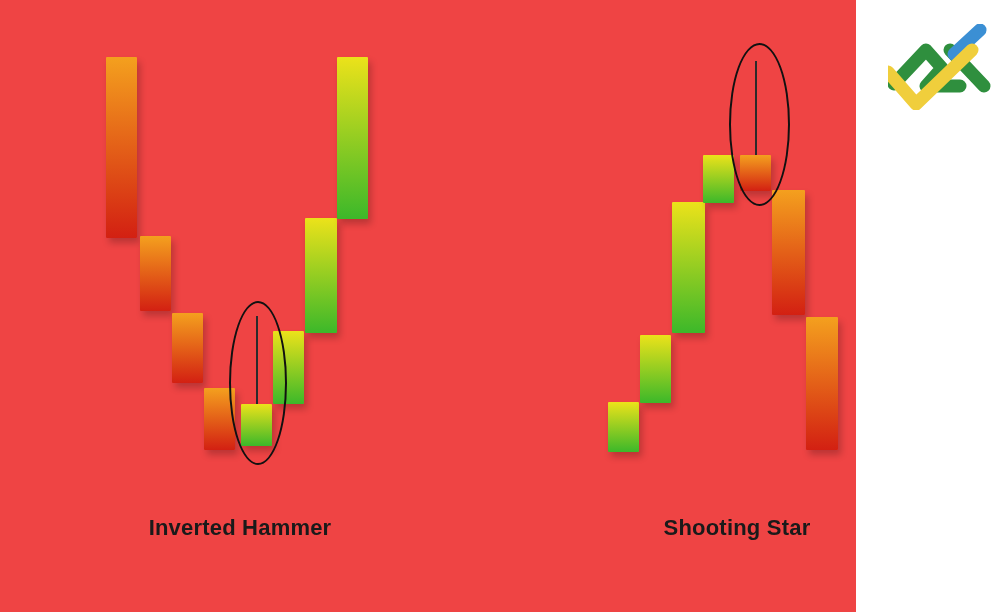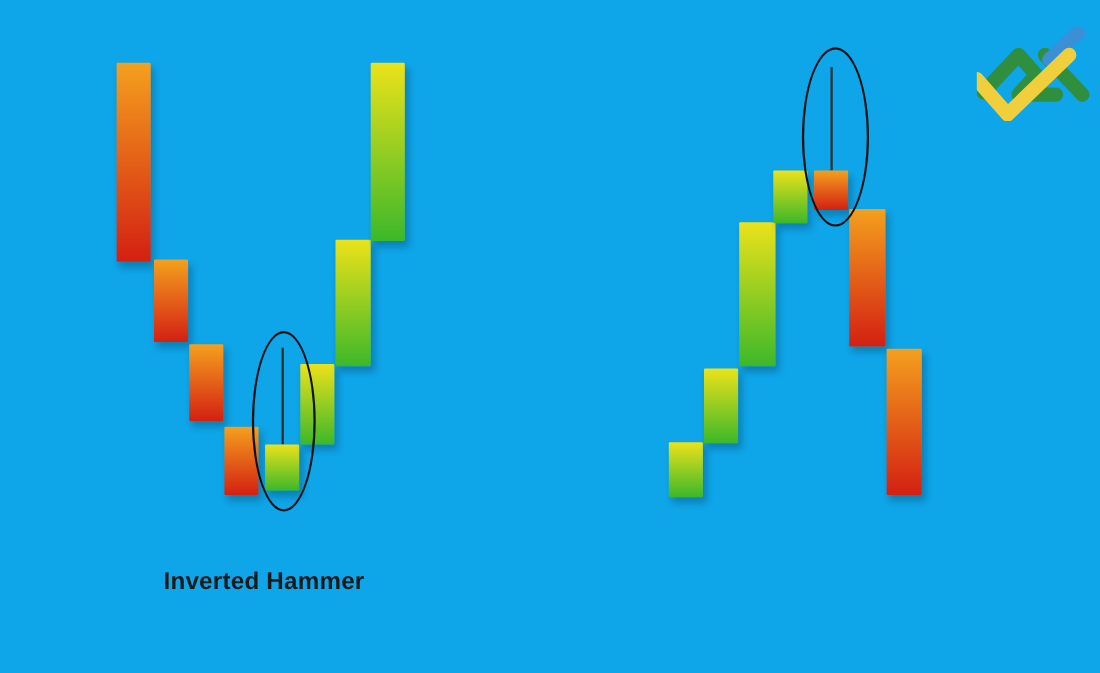--- a/index.html
+++ b/index.html
@@ -5,23 +5,23 @@
   * { box-sizing: border-box; margin: 0; padding: 0; }
   html, body {
     width: 1000px;
     height: 612px;
     background: #ffffff;
     font-family: "Liberation Sans", sans-serif;
     overflow: hidden;
   }
   #stage {
     position: relative;
-    width: 1000px;
+    width: 856px;
     height: 612px;
-    background: #0ea5e9;
+    background: #ef4444;
   }
   .chart-area { position: absolute; top: 0; left: 0; width: 100%; height: 100%; }
 
   .candle {
     position: absolute;
     border-radius: 1px;
     box-shadow: 3px 5px 7px rgba(0,0,0,0.22);
   }
   .wick {
     position: absolute;
@@ -79,14 +79,15 @@
   <svg id="logo" x="0" y="0" width="110" height="86" viewBox="0 0 110 86" style="left:888px; top:24px;">
     <g fill="none" stroke-linecap="round" stroke-linejoin="round">
       <path d="M6 60 L38 26 L54 44 L38 62 L72 62" stroke="#2f8f3e" stroke-width="13"></path>
       <path d="M62 26 L96 62" stroke="#2f8f3e" stroke-width="13"></path>
       <path d="M66 30 L92 6" stroke="#3b8fd4" stroke-width="13"></path>
       <path d="M0 48 L28 80 L84 26" stroke="#f0ce3c" stroke-width="13"></path>
     </g>
   </svg>
 
   <div class="caption" style="left:0px; top:515px; width:480px;">Inverted Hammer</div>
+  <div class="caption" style="left:497px; top:515px; width:480px;">Shooting Star</div>
 
 </div>
 
 </body></html>

